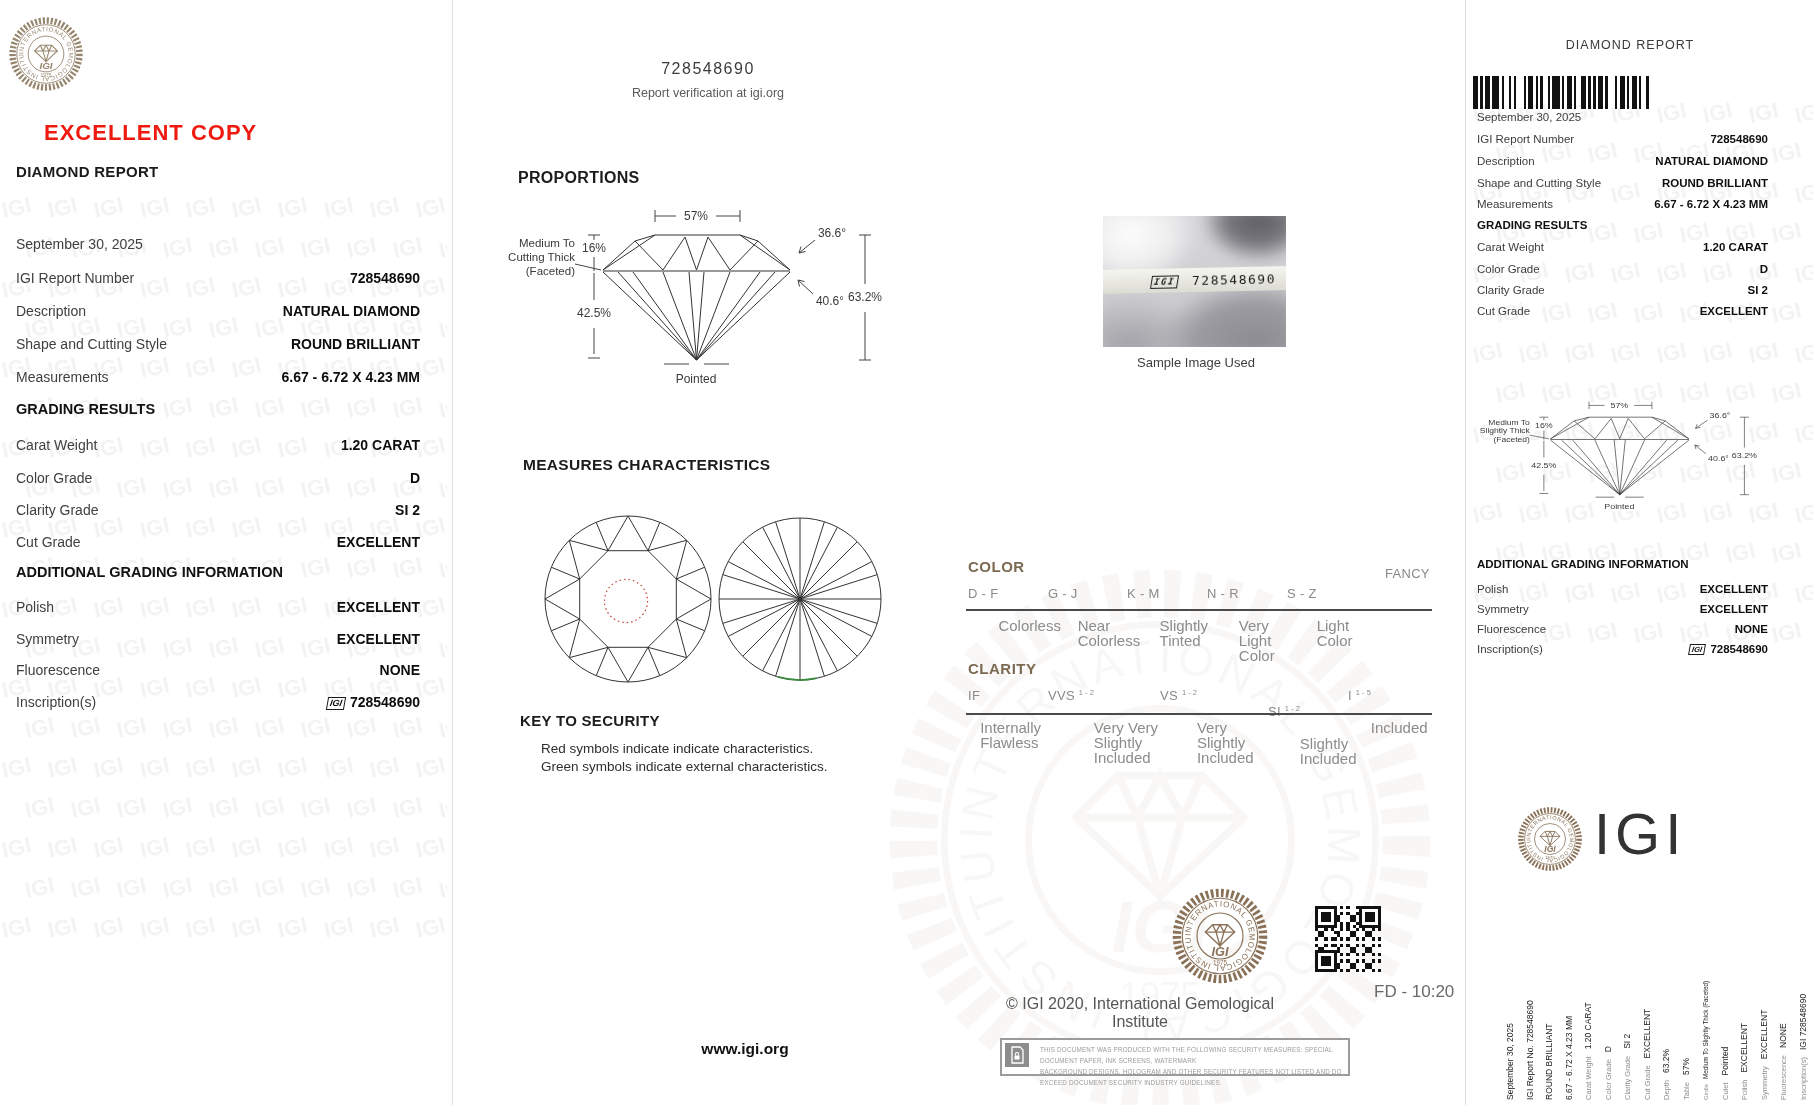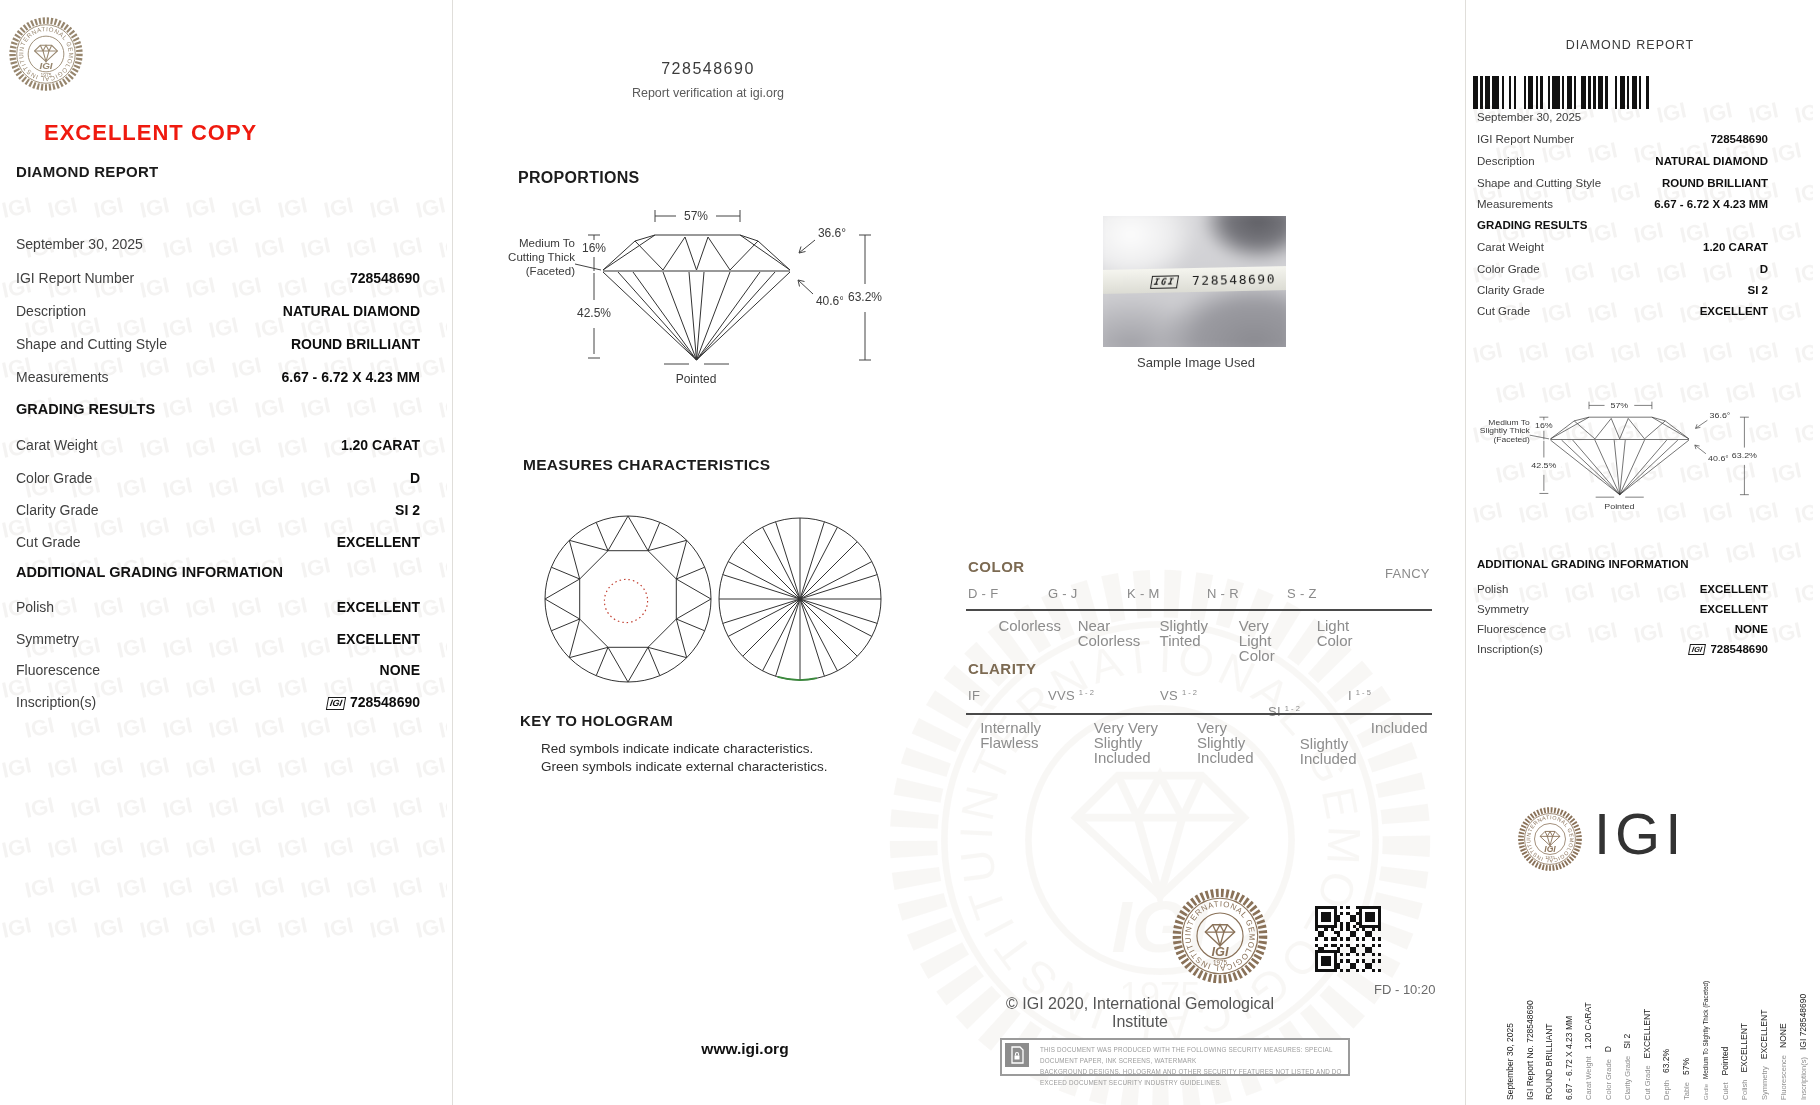--- a/index.html
+++ b/index.html
@@ -44,21 +44,21 @@
   .caption{font-size:13px;color:#3f3f3f;}
   
   .scale-title{font-size:15px;font-weight:700;color:#7c6a52;letter-spacing:.5px;}
   .scol{position:absolute;width:76px;font-size:13px;color:#8c8c8c;}
   .scol .hd{font-size:13px;color:#8a8a8a;letter-spacing:.3px;white-space:nowrap;}
   .scol .hd sup{font-size:7.5px;letter-spacing:0;}
   .scol .ds{position:absolute;top:32px;font-size:15px;line-height:15px;white-space:pre-line;}
   .srule{position:absolute;height:1.5px;background:#4a4a4a;}
   
   .copyright{font-size:16px;color:#555;}
-  .formcode{font-size:13px;color:#6a6a6a;}
+  .formcode{font-size:17px;color:#6a6a6a;}
   .secbar{position:absolute;left:1000px;top:1038px;width:346px;height:34px;border:2px solid #9b9b9b;background:#fff;}
   .secicon{position:absolute;left:3px;top:3px;width:24px;height:24px;background:#8d8d8d;}
   .sectext{position:absolute;left:38px;top:4px;right:4px;font-size:6.3px;line-height:11px;color:#9b9b9b;letter-spacing:.2px;}
   
   .stub-doctype{font-size:12.5px;color:#3a3a3a;letter-spacing:1px;text-align:center;}
   .srows{position:absolute;left:1477px;width:291px;}
   .srow{position:absolute;width:100%;height:14px;}
   .srow .l{position:absolute;left:0;font-size:11.5px;color:#3d3d3d;white-space:nowrap;}
   .srow .v{position:absolute;right:0;font-size:11.5px;font-weight:700;color:#0f0f0f;white-space:nowrap;}
   .srow .h{position:absolute;left:0;font-size:11.5px;font-weight:700;color:#111;}
@@ -568,21 +568,21 @@
         <line x1="83" y1="83" x2="5.7" y2="107.4"></line>
         <line x1="83" y1="83" x2="2.0" y2="83.0"></line>
         <line x1="83" y1="83" x2="5.7" y2="58.6"></line>
         <line x1="83" y1="83" x2="11.2" y2="45.6"></line>
         <line x1="83" y1="83" x2="25.7" y2="25.7"></line>
         <line x1="83" y1="83" x2="45.6" y2="11.2"></line>
         <line x1="83" y1="83" x2="58.6" y2="5.7"></line>
     <path d="M 99.8,162.2 A 81 81 0 0 1 60.7,160.9" stroke="#3a8a3c" stroke-width="1.8"></path>
   </svg></div>
 
-  <div class="abs secthead" style="left:520px;top:712px;font-size:15px;">KEY TO HOLOGRAM</div>
+  <div class="abs secthead" style="left:520px;top:712px;font-size:15px;">KEY TO SECURITY</div>
   <div class="abs keyline" style="left:541px;top:740px;">Red symbols indicate indicate characteristics.</div>
   <div class="abs keyline" style="left:541px;top:758px;">Green symbols indicate external characteristics.</div>
 
   <div class="abs wsite" style="left:690px;top:1040px;width:110px;text-align:center;">www.igi.org</div>
 
   <div class="sample">
     <div class="blobs"></div>
     <div class="band">
       <span class="itxt"><span class="igi-glyph" style="border-color:#1c1c1c;">IGI</span> <span>728548690</span></span>
     </div>

